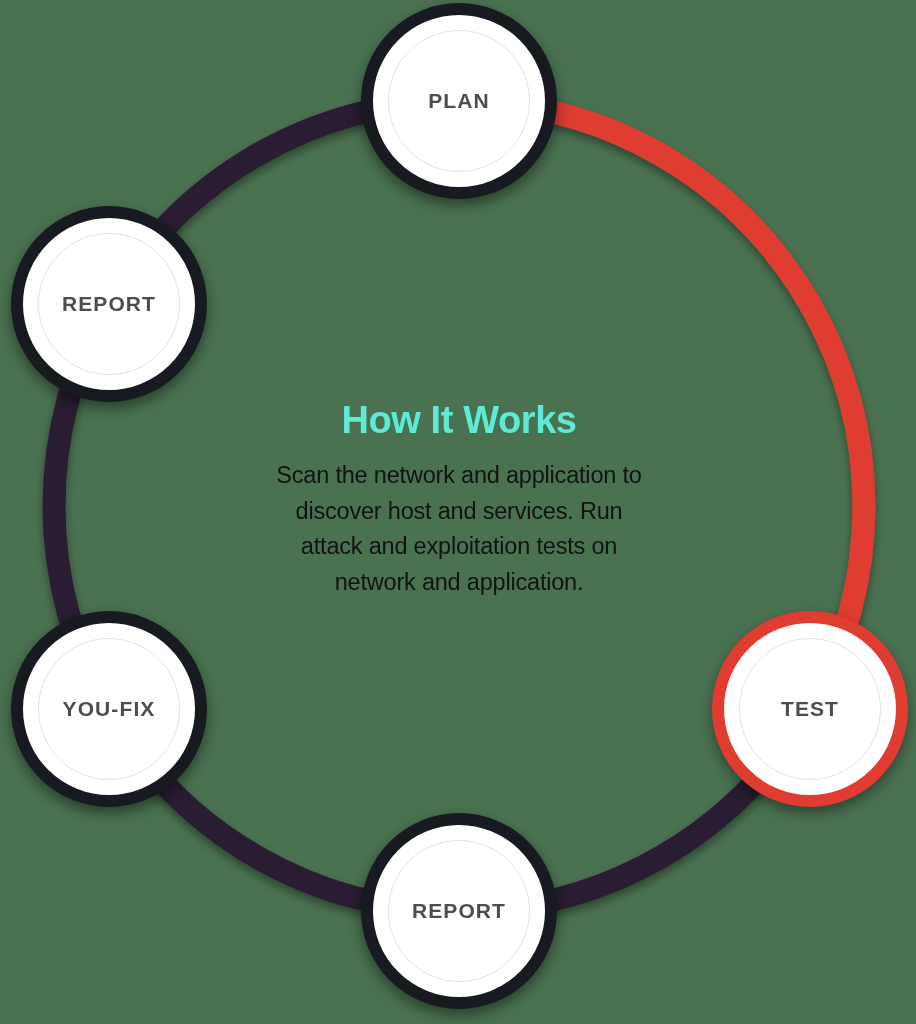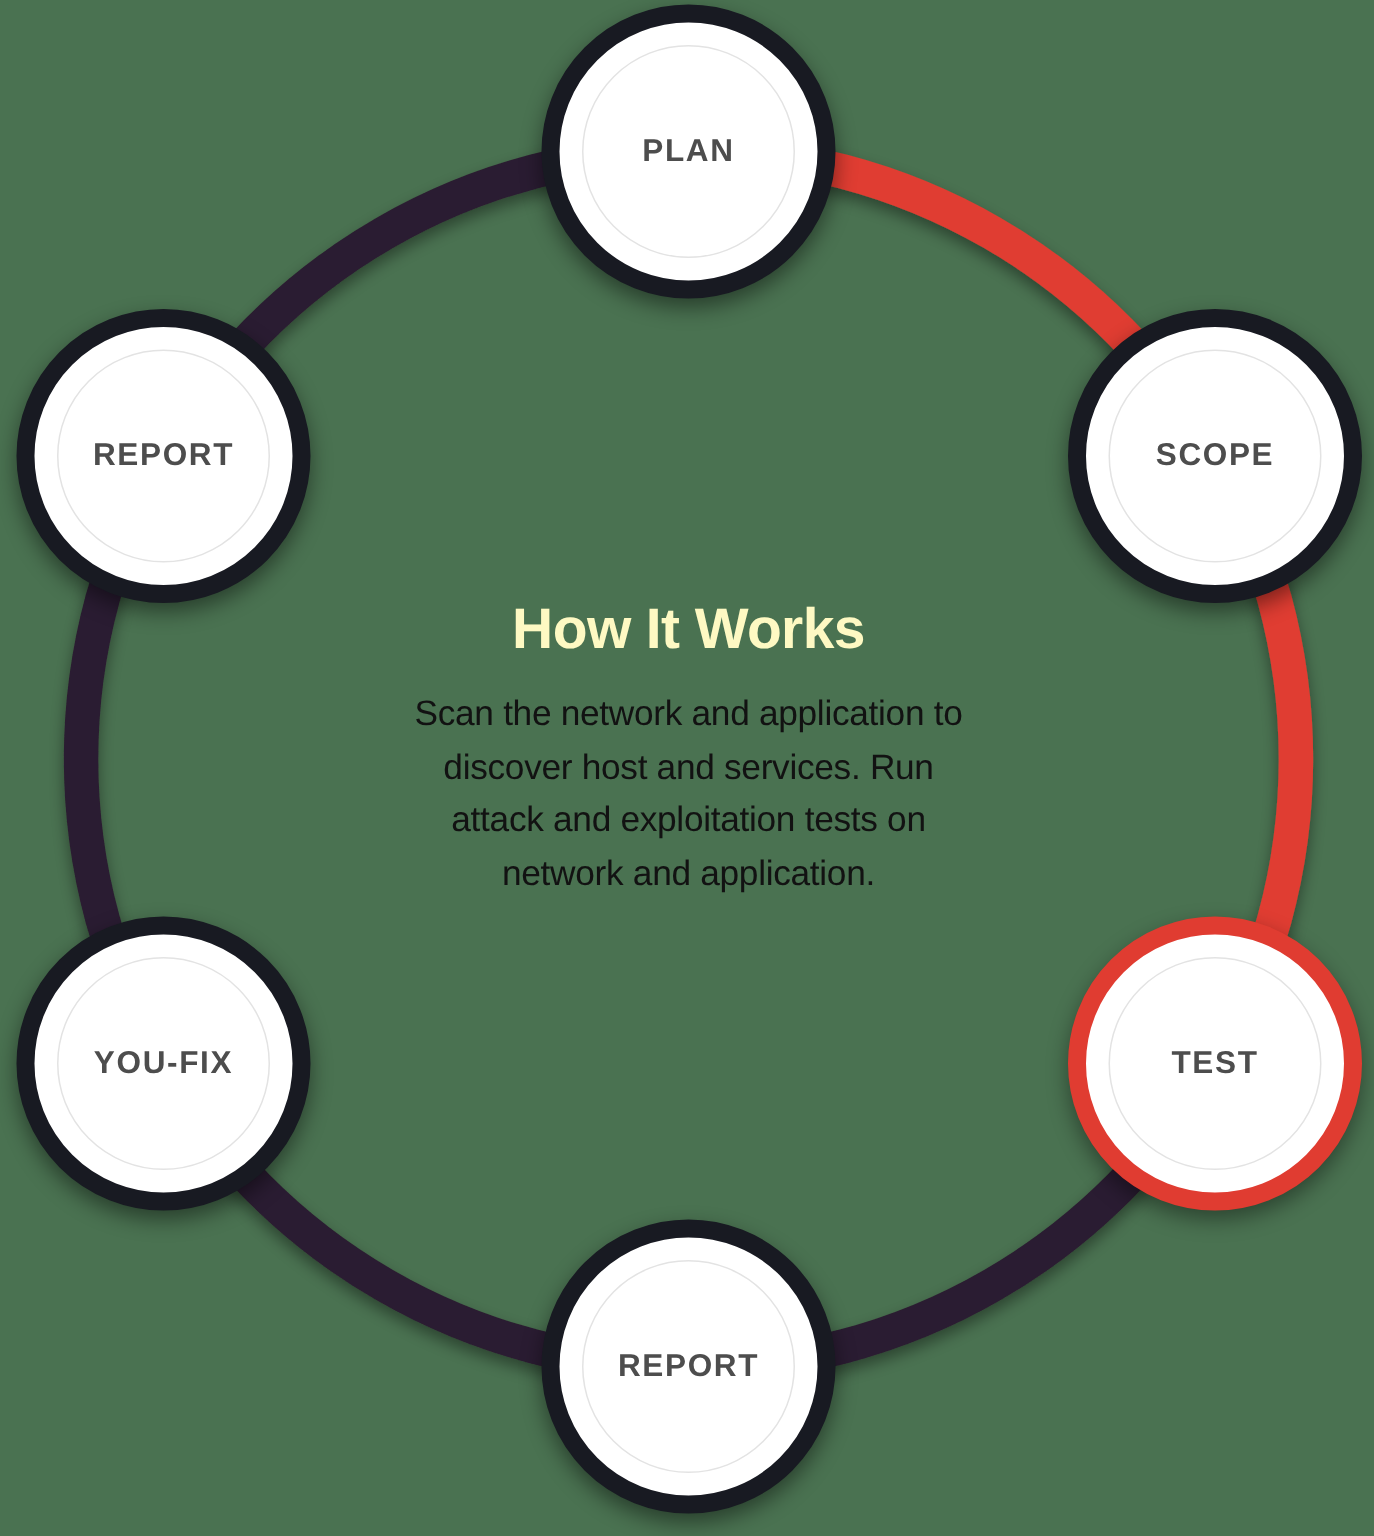--- a/index.html
+++ b/index.html
@@ -30,21 +30,21 @@
     top: 506px;
     transform: translate(-50%, -50%);
     width: 420px;
     text-align: center;
     pointer-events: none;
   }
   #center-title {
     font-family: "Liberation Sans", sans-serif;
     font-size: 38px;
     font-weight: bold;
-    color: #fef9c3;
+    color: #5eead4;
     letter-spacing: -0.4px;
     line-height: 1.1;
     margin: 0 0 16px 0;
   }
   #center-desc {
     font-family: "Liberation Sans", sans-serif;
     font-size: 23.5px;
     font-weight: 500;
     color: #121212;
     line-height: 1.52;
@@ -127,24 +127,20 @@
   <div id="center-text">
     <h1 id="center-title">How It Works</h1>
     <p id="center-desc">Scan the network and application to discover host and services. Run attack and exploitation tests on network and application.</p>
   </div>
 
   <div class="node dark" style="left: 459px; top: 101px; width: 196px; height: 196px; border-color: rgb(24, 26, 34);">
     <span class="node-inner-ring"></span>
     <span class="node-label">PLAN</span>
   </div>
 
-  <div class="node dark" style="left: 810px; top: 304px; width: 196px; height: 196px; border-color: rgb(24, 26, 34);">
-    <span class="node-inner-ring"></span>
-    <span class="node-label">SCOPE</span>
-  </div>
 
   <div class="node accent" style="left: 810px; top: 709px; width: 196px; height: 196px; border-color: rgb(224, 60, 49); justify-content: center;">
     <span class="node-inner-ring"></span>
     <span class="node-label">TEST</span>
   </div>
 
   <div class="node dark" style="left: 109px; top: 709px; width: 196px; height: 196px; border-color: rgb(24, 26, 34);">
     <span class="node-inner-ring"></span>
     <span class="node-label">YOU-FIX</span>
   </div>

